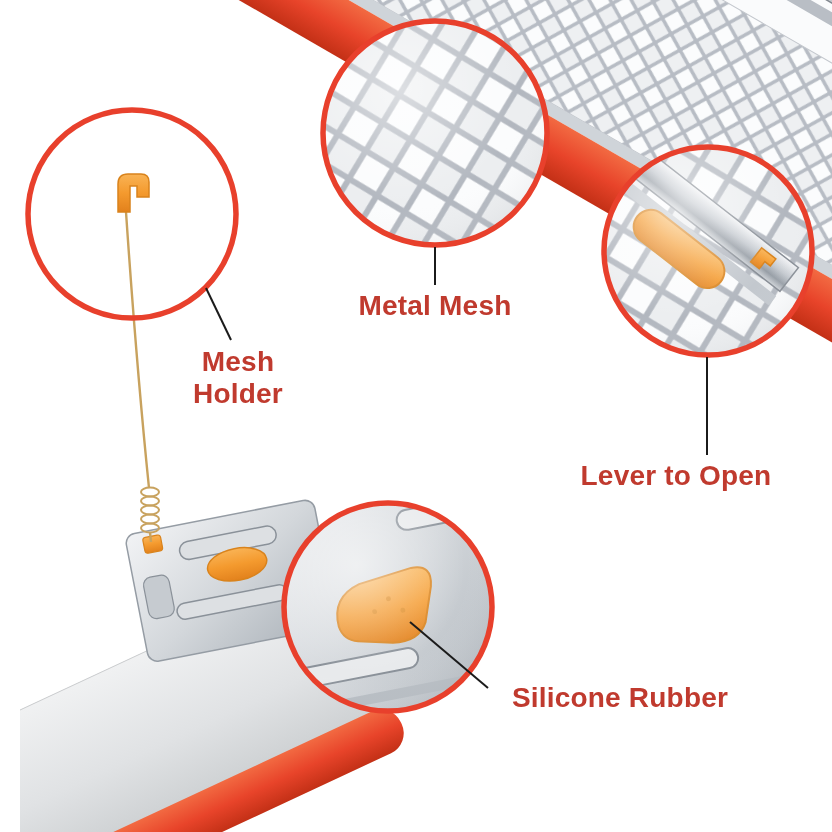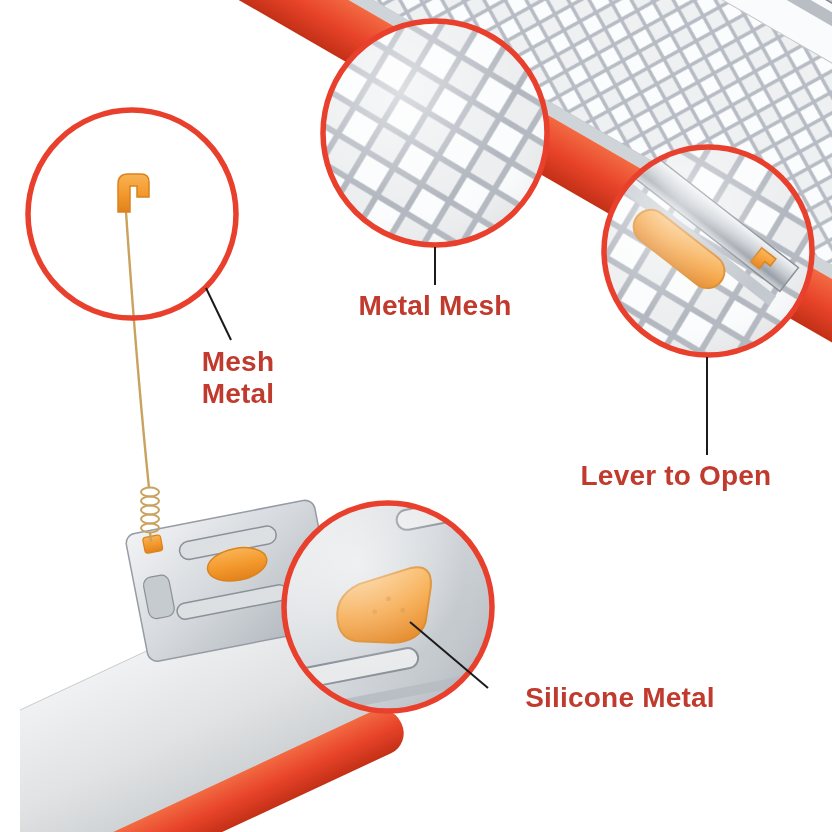--- a/index.html
+++ b/index.html
@@ -172,17 +172,17 @@
       <line x1="687" y1="357" x2="687" y2="455"></line>
       <line x1="186" y1="288" x2="211" y2="340"></line>
       <line x1="390" y1="622" x2="468" y2="688"></line>
     </g>
   </svg>
 
   <div class="label" id="label-metal-mesh">Metal Mesh</div>
   <div class="label" id="label-lever">Lever to Open</div>
   <div class="label" id="label-wire">
     <div>Mesh</div>
-    <div>Metal</div>
+    <div>Holder</div>
   </div>
-  <div class="label" id="label-silicone">Silicone Metal</div>
+  <div class="label" id="label-silicone">Silicone Rubber</div>
 
 </div>
 
 </body></html>

